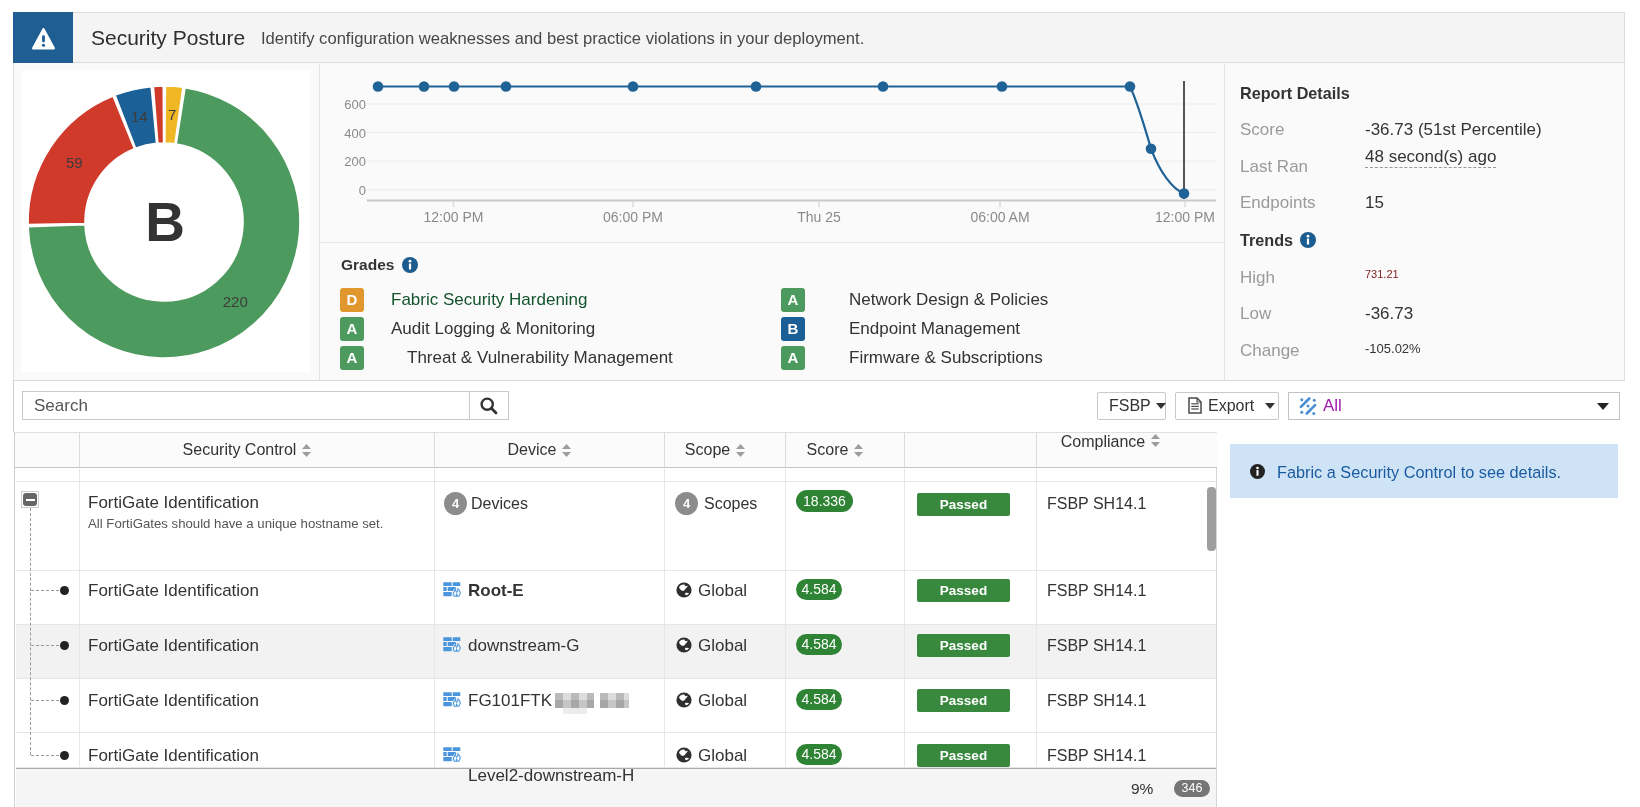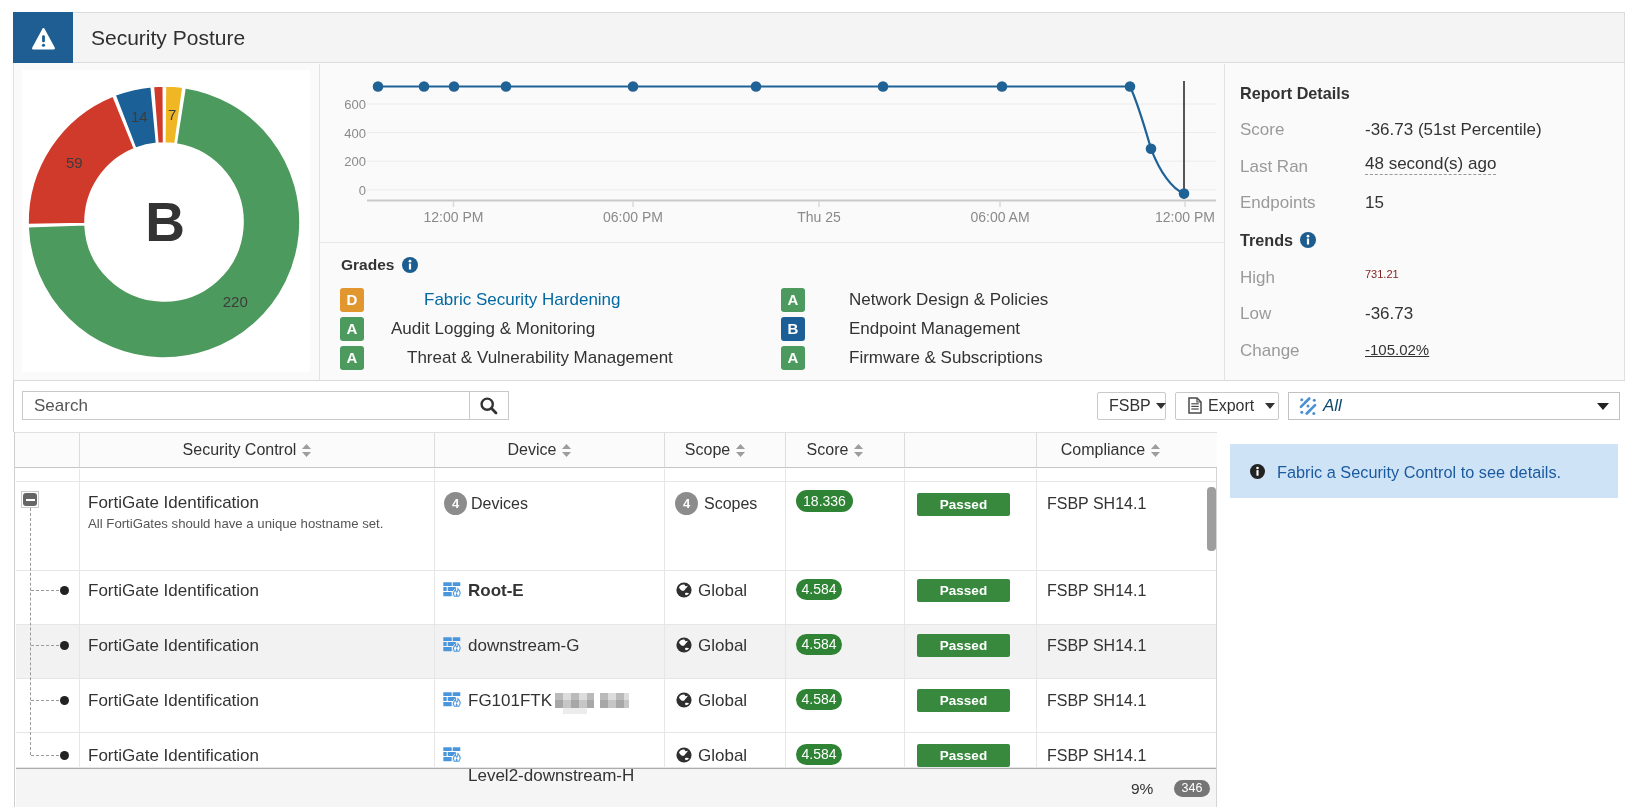--- a/index.html
+++ b/index.html
@@ -12,20 +12,21 @@
 <div id="page">
 
   <div class="abs" style="left:13px; top:12px; width:1612px; height:51px; background:#f4f4f4; border:1px solid #dcdcdc;"></div>
   <div class="abs" style="left:13px; top:12px; width:60px; height:51px; background:#1e5e93;"></div>
   <svg class="abs" style="left:31.5px; top:27.5px;" width="23" height="23" viewBox="0 0 23 23">
     <path d="M11.5 1.2 L21.8 20.2 L1.2 20.2 Z" fill="#fff" stroke="#fff" stroke-width="2.4" stroke-linejoin="round"></path>
     <rect x="10.1" y="7.2" width="2.8" height="7" rx="1.2" fill="#1e5e93"></rect>
     <circle cx="11.5" cy="17.2" r="1.55" fill="#1e5e93"></circle>
   </svg>
   <div class="abs" style="left:91px; top:12px; height:51px; display:flex; align-items:center; font-size:21px; color:#2f2f2f;">Security Posture</div>
+  <div class="abs" style="left:261px; top:12px; height:53px; display:flex; align-items:center; font-size:16.6px; color:#474747;">Identify configuration weaknesses and best practice violations in your deployment.</div>
 
   <div id="topsec" class="abs" style="left:13px; top:63px; width:1612px; height:318px; background:#fafafa; border-left:1px solid #e0e0e0; border-right:1px solid #e0e0e0; border-bottom:1px solid #d9d9d9;"></div>
 
   <div class="abs" style="left:319px; top:64px; width:1px; height:317px; background:#e3e3e3;"></div>
   <div class="abs" style="left:1224px; top:64px; width:1px; height:317px; background:#e3e3e3;"></div>
   <div class="abs" style="left:320px; top:242px; width:904px; height:1px; background:#e8e8e8;"></div>
 
   <div class="abs" style="left:22px; top:70px; width:288px; height:302px; background:#fff;"></div>
   <svg id="donut" class="abs" style="left:24px; top:82px;" width="280" height="280" viewBox="0 0 280 280">
       <path d="M141.4241626398094,4.007456966290363 A136,136 0 0 1 158.92754173056892,5.323542651146454 L150.9946749758452,61.768822569415946 A79,79 0 0 0 140.82727094518341,61.004331620124546 Z" fill="#efb723" stroke="#fff" stroke-width="1.6"></path>
@@ -75,45 +76,45 @@
       <circle cx="864" cy="129.5" r="5.3" fill="#1f6296"></circle>
     </svg>
 
   <div class="abs" style="left:341px; top:256px; font-size:15.5px; font-weight:bold; color:#333;">Grades</div>
   <svg class="abs" style="left:402px; top:257px;" width="16" height="16" viewBox="0 0 16 16">
     <circle cx="8" cy="8" r="8" fill="#1c5c8e"></circle>
     <rect x="6.9" y="6.5" width="2.2" height="6" fill="#fff"></rect>
     <circle cx="8" cy="4.2" r="1.4" fill="#fff"></circle>
   </svg>
   <div class="abs" style="left:340px; top:288px; width:24px; height:24px; background:#e2962e; border-radius:3px; color:#fff; font-size:15px; font-weight:bold; text-align:center; line-height:24px;">D</div>
-    <div class="abs" style="left:391px; top:288px; height:24px; display:flex; align-items:center; font-size:17px; color:#0369a1;margin-left:33px;">Fabric Security Hardening</div>
+    <div class="abs" style="left:391px; top:288px; height:24px; display:flex; align-items:center; font-size:17px; color:#14532d;">Fabric Security Hardening</div>
     <div class="abs" style="left:340px; top:317px; width:24px; height:24px; background:#4d9a5e; border-radius:3px; color:#fff; font-size:15px; font-weight:bold; text-align:center; line-height:24px;">A</div>
     <div class="abs" style="left:391px; top:317px; height:24px; display:flex; align-items:center; font-size:17px; color:#333;">Audit Logging &amp; Monitoring</div>
     <div class="abs" style="left:340px; top:346px; width:24px; height:24px; background:#4d9a5e; border-radius:3px; color:#fff; font-size:15px; font-weight:bold; text-align:center; line-height:24px;">A</div>
     <div class="abs" style="left:391px; top:346px; height:24px; display:flex; align-items:center; font-size:17px; color:#333;margin-left:16px;">Threat &amp; Vulnerability Management</div>
     <div class="abs" style="left:781px; top:288px; width:24px; height:24px; background:#4d9a5e; border-radius:3px; color:#fff; font-size:15px; font-weight:bold; text-align:center; line-height:24px;">A</div>
     <div class="abs" style="left:849px; top:288px; height:24px; display:flex; align-items:center; font-size:17px; color:#333;">Network Design &amp; Policies</div>
     <div class="abs" style="left:781px; top:317px; width:24px; height:24px; background:#1b5f96; border-radius:3px; color:#fff; font-size:15px; font-weight:bold; text-align:center; line-height:24px;">B</div>
     <div class="abs" style="left:849px; top:317px; height:24px; display:flex; align-items:center; font-size:17px; color:#333;">Endpoint Management</div>
     <div class="abs" style="left:781px; top:346px; width:24px; height:24px; background:#4d9a5e; border-radius:3px; color:#fff; font-size:15px; font-weight:bold; text-align:center; line-height:24px;">A</div>
     <div class="abs" style="left:849px; top:346px; height:24px; display:flex; align-items:center; font-size:17px; color:#333;">Firmware &amp; Subscriptions</div>
 
   <div class="abs" style="left:1240px; top:84px; font-size:16.2px; font-weight:bold; color:#333;">Report Details</div>
   <div class="abs" style="left:1240px; top:120px; font-size:17px; color:#9a9a9a;">Score</div>
     <div class="abs" style="left:1365px; top:120px; font-size:17px; color:#333;">-36.73 (51st Percentile)</div>
     <div class="abs" style="left:1240px; top:157px; font-size:17px; color:#9a9a9a;">Last Ran</div>
-    <div class="abs" style="left:1365px; top:154px; font-size:17px; color:#333;"><span style="border-bottom:1px dashed #999; padding-bottom:1px;">48 second(s) ago</span></div>
+    <div class="abs" style="left:1365px; top:147px; font-size:17px; color:#333;"><span style="border-bottom:1px dashed #999; padding-bottom:1px;">48 second(s) ago</span></div>
     <div class="abs" style="left:1240px; top:193px; font-size:17px; color:#9a9a9a;">Endpoints</div>
     <div class="abs" style="left:1365px; top:193px; font-size:17px; color:#333;">15</div>
     <div class="abs" style="left:1240px; top:268px; font-size:17px; color:#9a9a9a;">High</div>
     <div class="abs" style="left:1365px; top:268px; font-size:11px; color:#7f1d1d;">731.21</div>
     <div class="abs" style="left:1240px; top:304px; font-size:17px; color:#9a9a9a;">Low</div>
     <div class="abs" style="left:1365px; top:304px; font-size:17px; color:#333;">-36.73</div>
     <div class="abs" style="left:1240px; top:341px; font-size:17px; color:#9a9a9a;">Change</div>
-    <div class="abs" style="left:1365px; top:341px; font-size:15px; color:#333;text-decoration:underline;">-105.02%</div>
+    <div class="abs" style="left:1365px; top:341px; font-size:13px; color:#333;">-105.02%</div>
   <div class="abs" style="left:1240px; top:231px; font-size:16.2px; font-weight:bold; color:#333;">Trends</div>
   <svg class="abs" style="left:1300px; top:232px;" width="16" height="16" viewBox="0 0 16 16">
     <circle cx="8" cy="8" r="8" fill="#1c5c8e"></circle>
     <rect x="6.9" y="6.5" width="2.2" height="6" fill="#fff"></rect>
     <circle cx="8" cy="4.2" r="1.4" fill="#fff"></circle>
   </svg>
 
   <div class="abs" style="left:22px; top:391px; width:448px; height:29px; border:1px solid #c9c9c9; background:#fff; font-size:17px; color:#555; line-height:27px; padding-left:11px;">Search</div>
   <div class="abs" style="left:469px; top:391px; width:40px; height:29px; border:1px solid #c9c9c9; background:#fff;">
     <svg width="20" height="20" viewBox="0 0 20 20" style="margin:4px 9px;">
@@ -139,21 +140,21 @@
         <line x1="3.5" y1="13" x2="8" y2="8.5"></line>
         <line x1="16" y1="15.5" x2="20.5" y2="11"></line>
         <line x1="10.5" y1="21" x2="15" y2="16.5"></line>
         <circle cx="4.5" cy="4.5" r="1.8" stroke="none"></circle>
         <circle cx="19.5" cy="5" r="1.8" stroke="none"></circle>
         <circle cx="12" cy="12" r="1.8" stroke="none"></circle>
         <circle cx="4.5" cy="19.5" r="1.8" stroke="none"></circle>
         <circle cx="19" cy="21" r="1.8" stroke="none"></circle>
       </g>
     </svg>
-    <span style="position:absolute; left:34px; top:3px; font-size:17px; color:#0c4a6e;font-style:italic;">All</span>
+    <span style="position:absolute; left:34px; top:3px; font-size:17px; color:#a21caf;">All</span>
     <span style="position:absolute; right:10px; top:10px; width:0; height:0; border-left:6px solid transparent; border-right:6px solid transparent; border-top:7px solid #222;"></span>
   </div>
 
   <div id="table" class="abs" style="left:14px; top:432px; width:1203px; height:375px; border-left:1px solid #cfcfcf; border-right:1px solid #d5d5d5;"></div>
     <div class="abs" style="left:15px; top:432px; width:1202px; height:36px; background:#fbfbfb; border-top:1px solid #e0e0e0; border-bottom:1px solid #c6c6c6;"></div>
     <div class="abs" style="left:79px; top:433px; width:1px; height:34px; background:#dcdcdc;"></div>
     <div class="abs" style="left:434px; top:433px; width:1px; height:34px; background:#dcdcdc;"></div>
     <div class="abs" style="left:664px; top:433px; width:1px; height:34px; background:#dcdcdc;"></div>
     <div class="abs" style="left:785px; top:433px; width:1px; height:34px; background:#dcdcdc;"></div>
     <div class="abs" style="left:904px; top:433px; width:1px; height:34px; background:#dcdcdc;"></div>
@@ -171,21 +172,21 @@
         <path d="M5.5 14 L10 9 L1 9 Z" fill="#9d9d9d"></path>
       </svg></div>
     <div class="abs" style="left:785px; top:433px; width:119px; height:34px; display:flex; align-items:center; justify-content:center; padding-right:18px; font-size:16px; color:#333;">Score<svg width="11" height="15" viewBox="0 0 11 15" style="vertical-align:-3px; margin-left:5px;">
         <path d="M5.5 1 L10 6 L1 6 Z" fill="#9d9d9d"></path>
         <path d="M5.5 14 L10 9 L1 9 Z" fill="#9d9d9d"></path>
       </svg></div>
     <div class="abs" style="left:904px; top:433px; width:132px; height:34px; display:flex; align-items:center; justify-content:center; padding-right:18px; font-size:16px; color:#333;margin-top:38px;">Result<svg width="11" height="15" viewBox="0 0 11 15" style="vertical-align:-3px; margin-left:5px;">
         <path d="M5.5 1 L10 6 L1 6 Z" fill="#3a8e3f"></path>
         <path d="M5.5 14 L10 9 L1 9 Z" fill="#9d9d9d"></path>
       </svg></div>
-    <div class="abs" style="left:1036px; top:433px; width:168px; height:34px; display:flex; align-items:center; justify-content:center; padding-right:18px; font-size:16px; color:#333;">Compliance<svg width="11" height="15" viewBox="0 0 11 15" style="vertical-align:-3px; margin-left:5px;">
+    <div class="abs" style="left:1036px; top:433px; width:168px; height:34px; display:flex; justify-content:center; padding-right:18px; font-size:16px; color:#333;">Compliance<svg width="11" height="15" viewBox="0 0 11 15" style="vertical-align:-3px; margin-left:5px;">
         <path d="M5.5 1 L10 6 L1 6 Z" fill="#9d9d9d"></path>
         <path d="M5.5 14 L10 9 L1 9 Z" fill="#9d9d9d"></path>
       </svg></div>
     <div class="abs" style="left:16px; top:469px; width:1200px; height:13px; background:#fff; border-bottom:1px solid #e6e6e6;"></div>
     <div class="abs" style="left:16px; top:482px; width:1200px; height:89px; background:#fff; border-bottom:1px solid #e6e6e6;"></div>
     <div class="abs" style="left:16px; top:571px; width:1200px; height:54px; background:#fff; border-bottom:1px solid #e6e6e6;"></div>
     <div class="abs" style="left:16px; top:625px; width:1200px; height:54px; background:#f2f2f2; border-bottom:1px solid #e6e6e6;"></div>
     <div class="abs" style="left:16px; top:679px; width:1200px; height:54px; background:#fff; border-bottom:1px solid #e6e6e6;"></div>
     <div class="abs" style="left:16px; top:733px; width:1200px; height:35px; background:#fff; border-bottom:1px solid #e6e6e6;"></div>
     <div class="abs" style="left:79px; top:469px; width:1px; height:299px; background:#e6e6e6;"></div>

